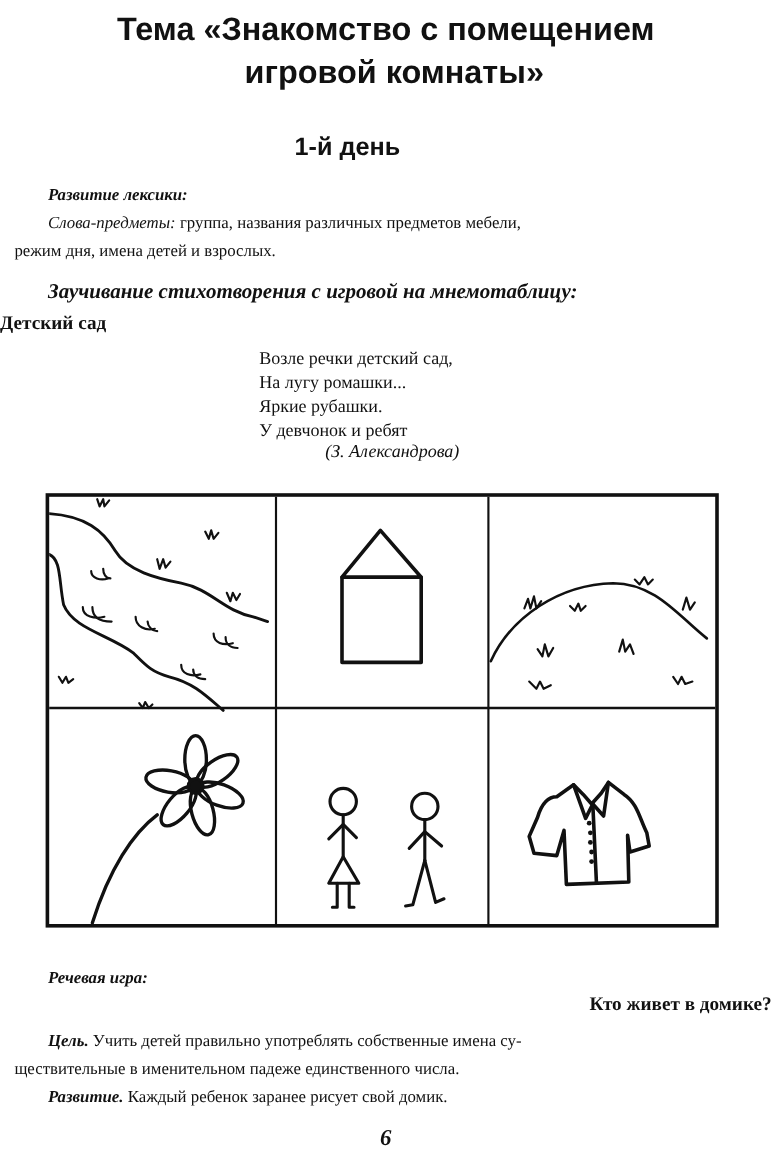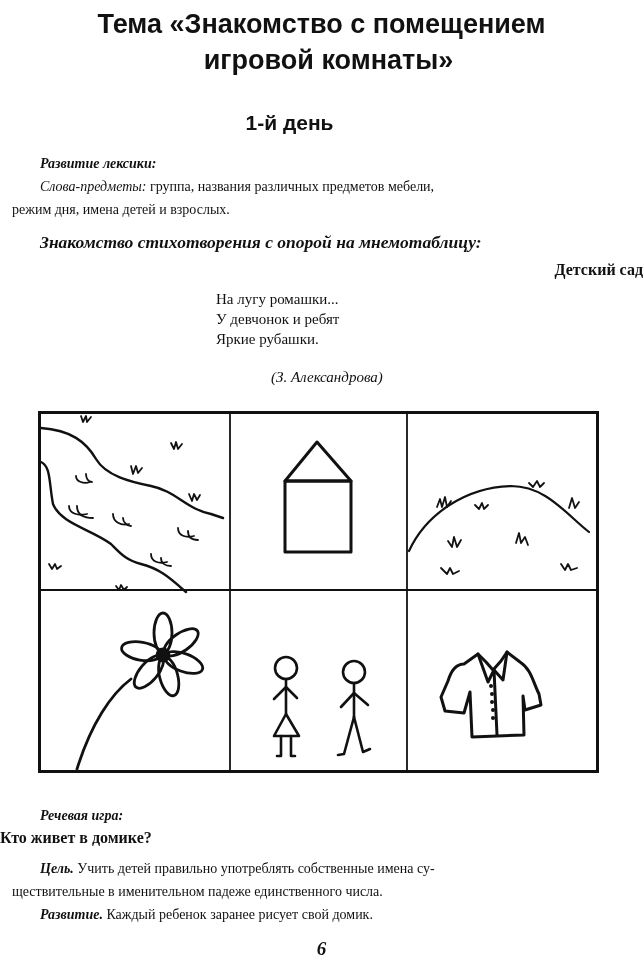--- a/index.html
+++ b/index.html
@@ -15,34 +15,34 @@
     .day {
       position: absolute; left: 0; width: 579px; top: 111px;
       text-align: center; font-weight: bold; font-size: 21px;
     }
     .p { position: absolute; font-size: 14px; line-height: 23px; }
     .bi { font-weight: bold; font-style: italic; }
     .it { font-style: italic; }
 
     .poem-title {
       position: absolute; left: 0; width: 643px; top: 261px;
-      text-align: right; font-weight: bold; font-size: 16px;
+      text-align: left; font-weight: bold; font-size: 16px;
     }
     .poem { position: absolute; left: 216px; top: 289px; font-size: 15px; line-height: 20px; }
     .poem-author { position: absolute; left: 271px; top: 369px; font-size: 15px; font-style: italic; }
 
     .grid {
       position: absolute; left: 38px; top: 411px; width: 561px; height: 362px;
       border: 3px solid #111; box-sizing: border-box;
     }
     .grid svg { position: absolute; left: 0; top: 0; }
 
     .game-title {
       position: absolute; left: 0; width: 643px; top: 829px;
-      text-align: left; font-weight: bold; font-size: 16px;
+      text-align: right; font-weight: bold; font-size: 16px;
     }
     .page-num {
       position: absolute; left: 0; width: 643px; top: 938px;
       text-align: center; font-weight: bold; font-style: italic; font-size: 19px;
     }
   </style>
 </head>
 <body>
 
 <div class="title sans">
@@ -51,27 +51,28 @@
 </div>
 
 <div class="day sans">1-й день</div>
 
 <div class="p serif bi" style="left:40px; top:152px;">Развитие лексики:</div>
 <div class="p serif" style="left:40px; top:175px; width:600px;">
   <span class="it">Слова-предметы:</span><span> группа, названия различных предметов мебели,</span>
 </div>
 <div class="p serif" style="left:12px; top:198px;">режим дня, имена детей и взрослых.</div>
 
-<div class="p serif bi" style="left:40px; top:231px; font-size:17.5px;">Знакомство стихотворения с опорой на мнемотаблицу:</div>
+<div class="p serif bi" style="left:40px; top:231px; font-size:17.5px;">Заучивание стихотворения с игровой на мнемотаблицу:</div>
 
 <div class="poem-title serif">Детский сад</div>
 <div class="poem serif">
+  <div>Возле речки детский сад,</div>
   <div>На лугу ромашки...</div>
+  <div>Яркие рубашки.</div>
   <div>У девчонок и ребят</div>
-  <div>Яркие рубашки.</div>
 </div>
 <div class="poem-author serif">(З. Александрова)</div>
 
 <div class="grid">
   <svg width="555" height="356" viewBox="0 0 555 356" xmlns="http://www.w3.org/2000/svg" fill="none" stroke="#111" stroke-linecap="round" stroke-linejoin="round">
     <line x1="0" y1="176" x2="555" y2="176" stroke-width="2"></line>
     <line x1="189" y1="0" x2="189" y2="356" stroke-width="1.8"></line>
     <line x1="366" y1="0" x2="366" y2="356" stroke-width="1.8"></line>
 
     <g stroke-width="2.4">

